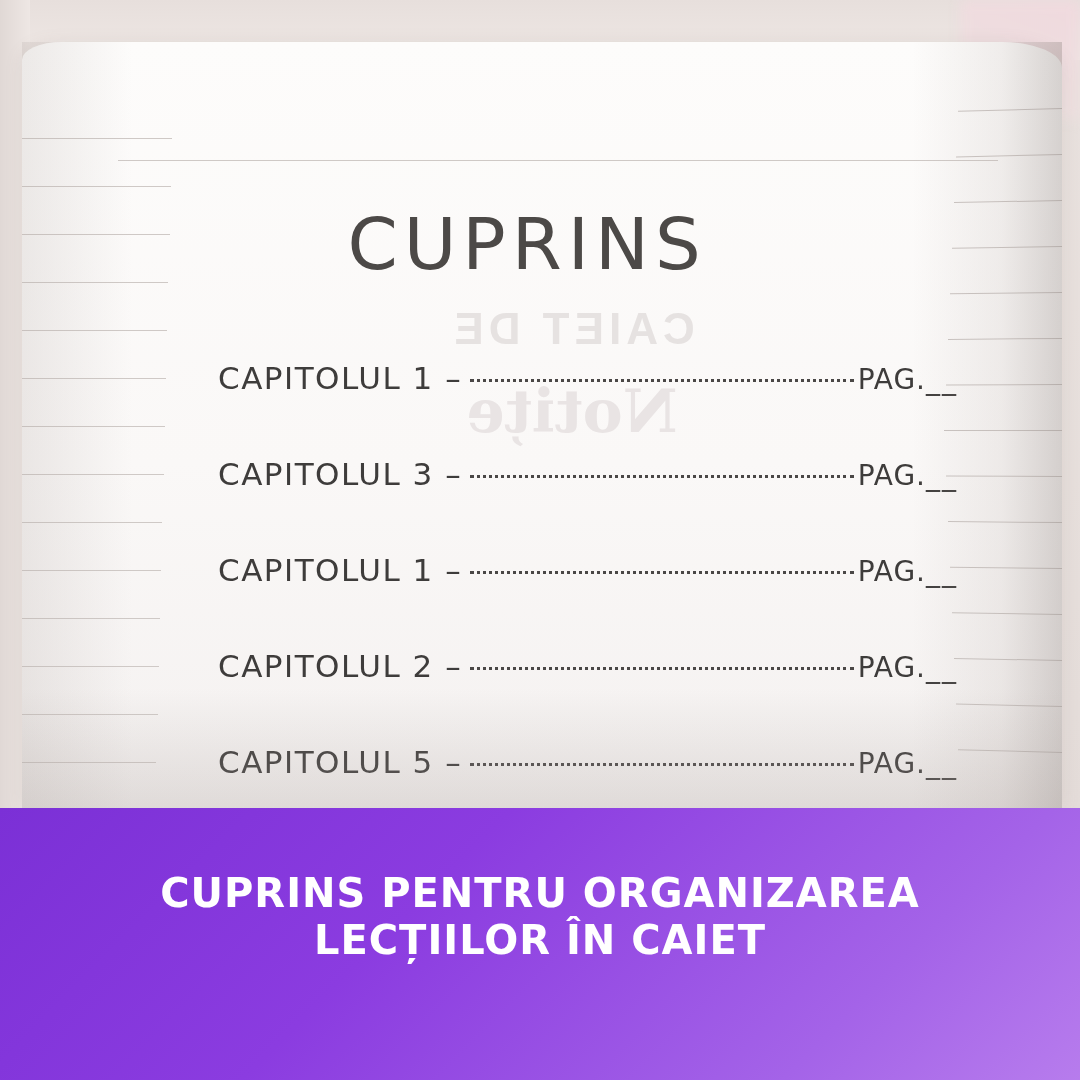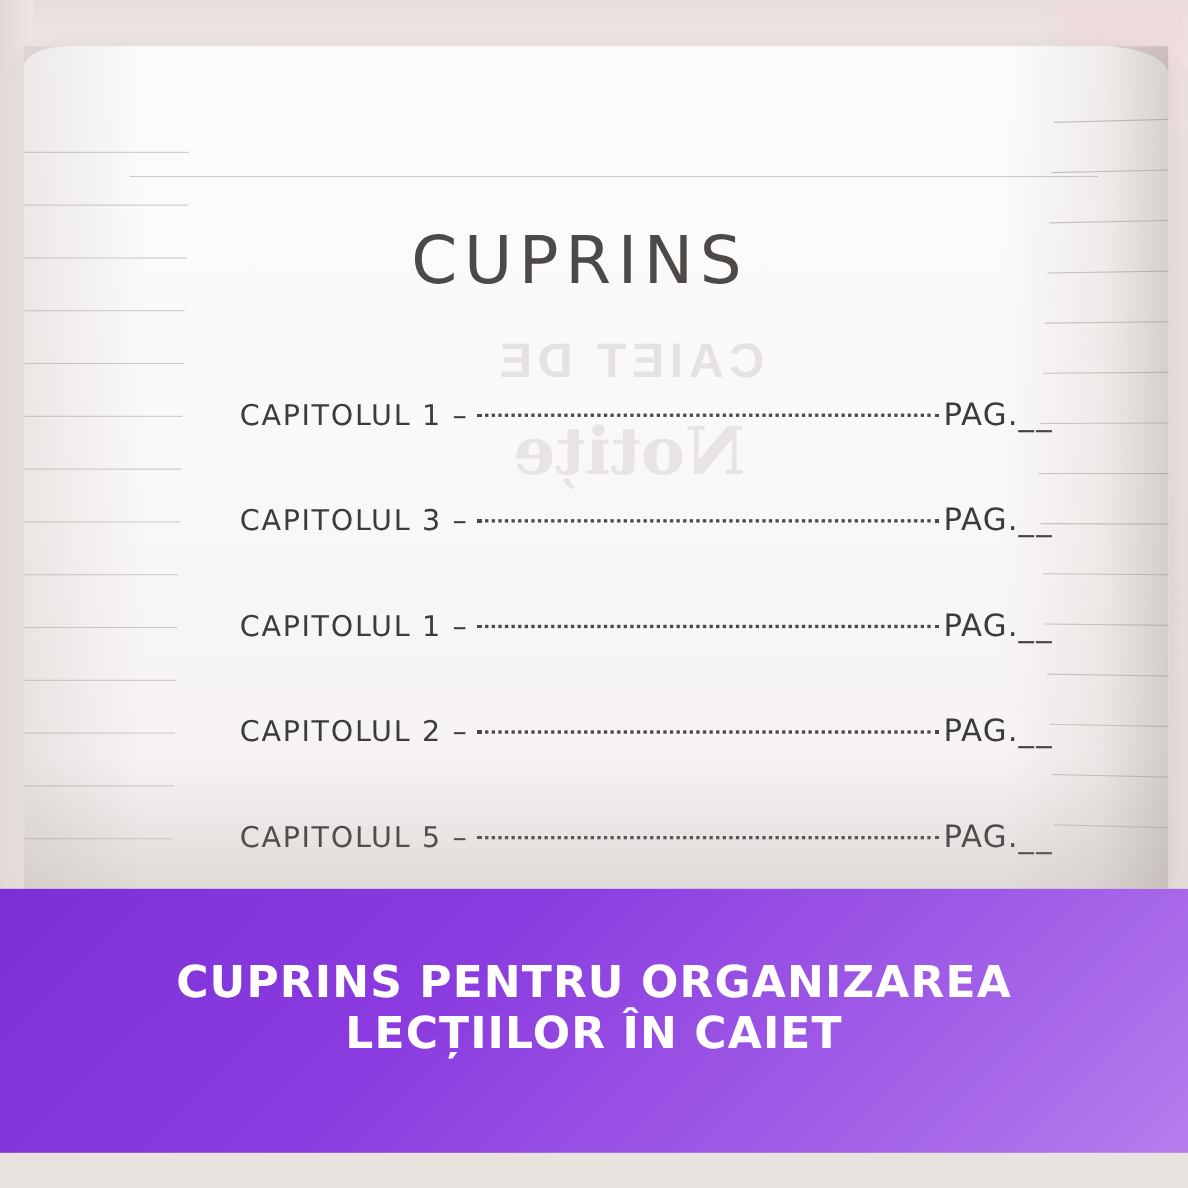--- a/index.html
+++ b/index.html
@@ -111,36 +111,36 @@
     font-size:60px; font-weight:700; display:block; margin-top:22px;
     transform:scaleX(-1); color:#e9e4e4;
     font-family:"DejaVu Serif", serif;
   }
 
   
   .toc-title {
     position:absolute; left:0; top:160px; width:1010px;
     text-align:center;
     font-family:"DejaVu Sans", sans-serif;
-    font-size:60px;
+    font-size:72px;
     letter-spacing:6px;
     color:#4c4947;
   }
 
   .toc-list {
     position:absolute; left:196px; top:318px; width:740px;
   }
   .toc-row {
     display:flex;
     align-items:baseline;
     height:96px;
   }
   .toc-label {
     font-family:"DejaVu Sans", sans-serif;
-    font-size:26px;
+    font-size:31px;
     letter-spacing:1.5px;
     color:#3e3c3b;
     white-space:nowrap;
   }
   .toc-dots {
     flex:1;
     margin:0 4px 0 8px;
     border-bottom:3px dotted #4a4746;
     transform:translateY(-7px);
     height:1px;
@@ -155,21 +155,21 @@
   .toc-blank {
     font-family:"DejaVu Sans", sans-serif;
     font-size:28px;
     letter-spacing:2px;
     color:#3e3c3b;
   }
 
   
   .band {
     position:absolute; left:0; top:808px;
-    width:1080px; height:240px;
+    width:1080px; height:272px;
     background:linear-gradient(135deg,#7b30d6 0%, #8b3ce0 38%, #a463e8 78%, #b77ced 100%);
     color:#ffffff;
     text-align:center;
   }
   .band-title {
     margin-top:62px;
     font-family:"DejaVu Sans", sans-serif;
     font-weight:bold;
     font-size:40px;
     letter-spacing:1px;

